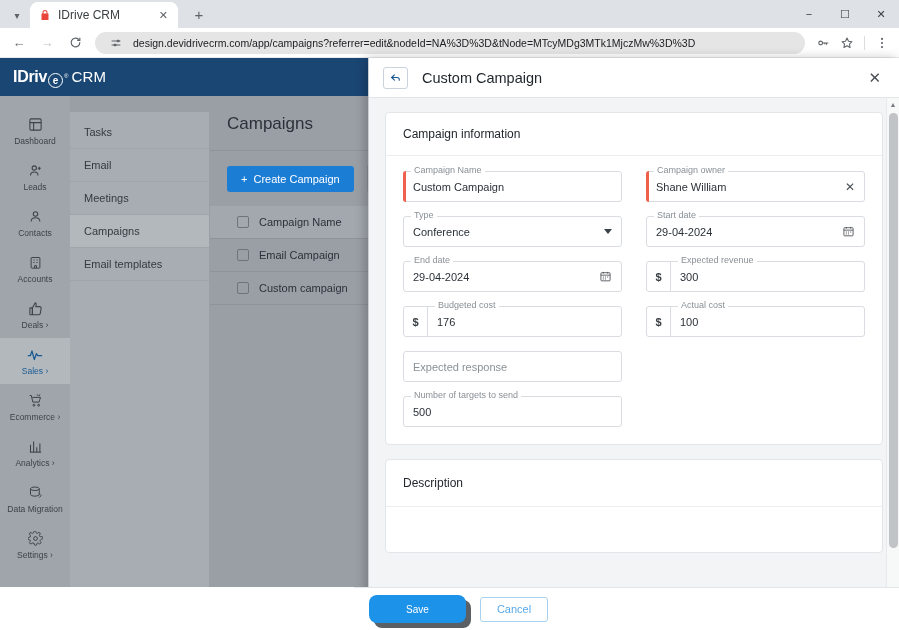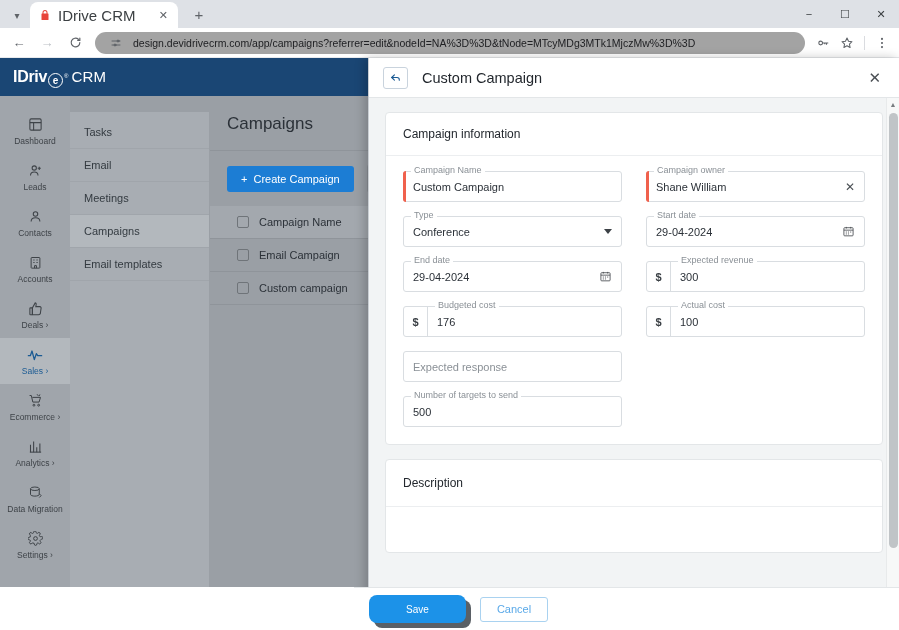--- a/index.html
+++ b/index.html
@@ -26,21 +26,21 @@
     height: 26px; width: 148px;
     background: #ffffff; border-radius: 8px 8px 0 0;
     display: flex; align-items: center; gap: 7px;
     padding: 0 8px; position: relative;
   }
   .tab-favicon {
     width: 13px; height: 13px; flex: 0 0 13px;
     display:flex; align-items:center; justify-content:center;
   }
   .tab-title {
-    font-size: 15px; color: #3c4043; white-space: nowrap;
+    font-size: 12px; color: #3c4043; white-space: nowrap;
     overflow: hidden; text-overflow: ellipsis; flex: 1;
   }
   .tab-close { color:#5f6368; font-size: 11px; line-height: 1; padding: 2px; }
   .new-tab {
     width: 26px; height: 26px; margin-left: 8px; margin-bottom: 1px;
     display:flex; align-items:center; justify-content:center;
     color:#5f6368; font-size: 15px; font-weight: 300;
   }
   .winctl {
     position: absolute; right: 0; top: 0; height: 28px; display: flex;
@@ -54,21 +54,21 @@
     height: 30px; background: #ffffff;
     display: flex; align-items: center; gap: 2px;
     padding: 0 6px; border-bottom: 1px solid #e8eaed;
   }
   .navbtn {
     width: 26px; height: 26px; display:flex; align-items:center; justify-content:center;
     color: #5f6368; font-size: 13px;
   }
   .navbtn.disabled { color: #bdc1c6; }
   .omnibox {
-    flex: 1; height: 22px; background: #a3a3a3; border-radius: 12px;
+    flex: 1; height: 22px; background: #e5e5e5; border-radius: 12px;
     display: flex; align-items: center; gap: 6px; padding: 0 10px;
     margin: 0 5px;
   }
   .omnibox-url {
     font-size: 10.5px; color: #202124; white-space: nowrap;
     overflow: hidden; text-overflow: ellipsis;
   }
   .tb-icon {
     width: 22px; height: 22px; display:flex; align-items:center; justify-content:center;
     color:#5f6368;

